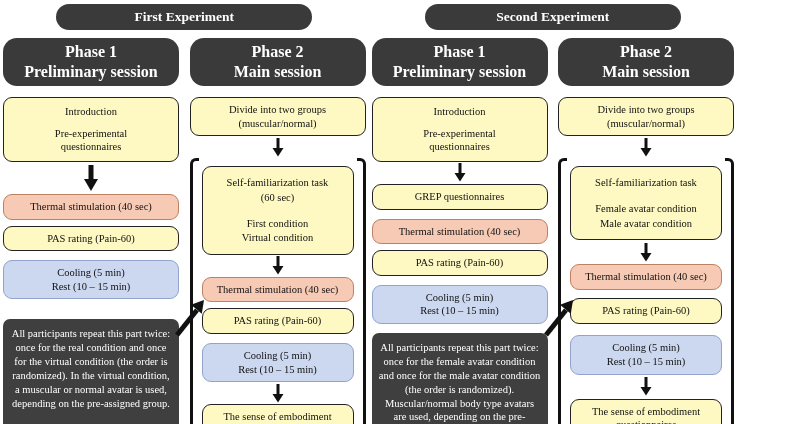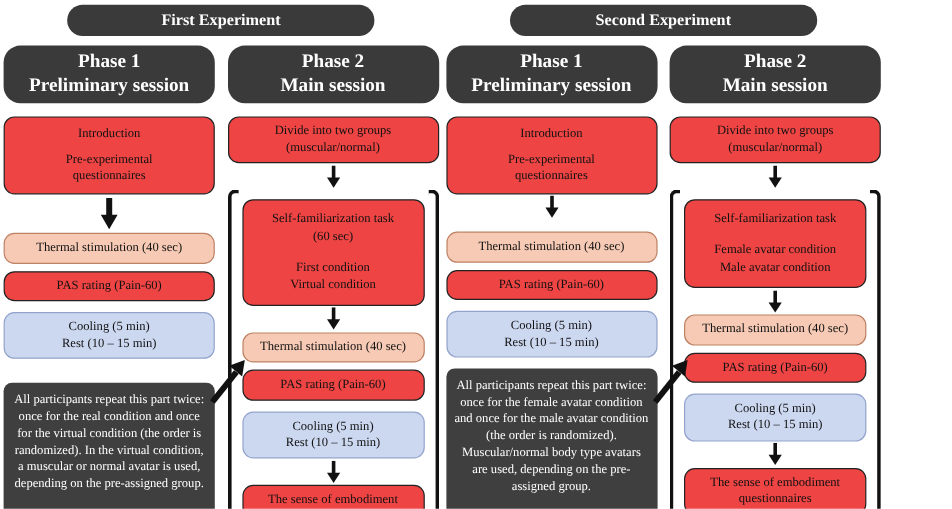--- a/index.html
+++ b/index.html
@@ -16,21 +16,21 @@
     margin: 0 auto 8px;
   }
   .cols { display: flex; justify-content: space-between; position: relative; flex: 1; }
   .col { width: 176px; display: flex; flex-direction: column; }
   .phase-header {
     background: #3a3a3a; color: #fff; text-align: center; border-radius: 14px;
     padding: 4px 2px; font-size: 16px; font-weight: bold; line-height: 1.25;
     margin-bottom: 11px; flex: none;
   }
   .box {
-    border: 1.4px solid #222; border-radius: 9px; background: #ef4444;
+    border: 1.4px solid #222; border-radius: 9px; background: #fef9c3;
     text-align: center; font-size: 10.5px; line-height: 1.3; padding: 5px 3px; flex: none;
   }
   .box.salmon { background: #f7cab5; border-color: #bd8164; }
   .box.blue   { background: #ccd7f0; border-color: #93a3cc; }
   .intro-box { padding: 7px 3px; }
   .intro-box .line2 { max-width: 118px; margin: 8px auto 0; }
   .gap6 { height: 6px; flex: none; } .gap8 { height: 9px; flex: none; }
   .arrow { display: flex; justify-content: center; align-items: center; flex: none; }
   .note {
     background: #3f3f3f; color: #fff; border-radius: 7px; font-size: 10.5px;
@@ -164,20 +164,21 @@
         <div class="box intro-box">
           <div>Introduction</div>
           <div class="line2">Pre-experimental questionnaires</div>
         </div>
         <div class="arrow" style="height:22px">
           <svg width="14" height="19" viewBox="0 0 14 19">
               <line x1="7" y1="0" x2="7" y2="11" stroke="#111" stroke-width="3"></line>
               <polygon points="1.5,10 12.5,10 7,18.5" fill="#111"></polygon>
             </svg>
         </div>
+        <div class="box">GREP questionnaires</div>
         <div class="gap8"></div>
         <div class="box salmon">Thermal stimulation (40 sec)</div>
         <div class="gap6"></div>
         <div class="box">PAS rating (Pain-60)</div>
         <div class="gap8"></div>
         <div class="box blue">
           <div>Cooling (5 min)</div>
           <div>Rest (10 – 15 min)</div>
         </div>
         <div class="note mt-sm">

